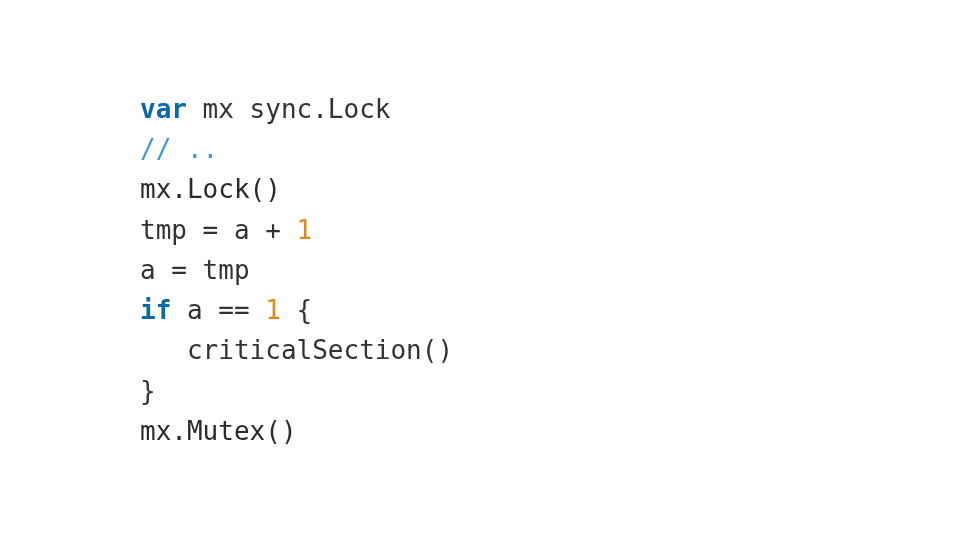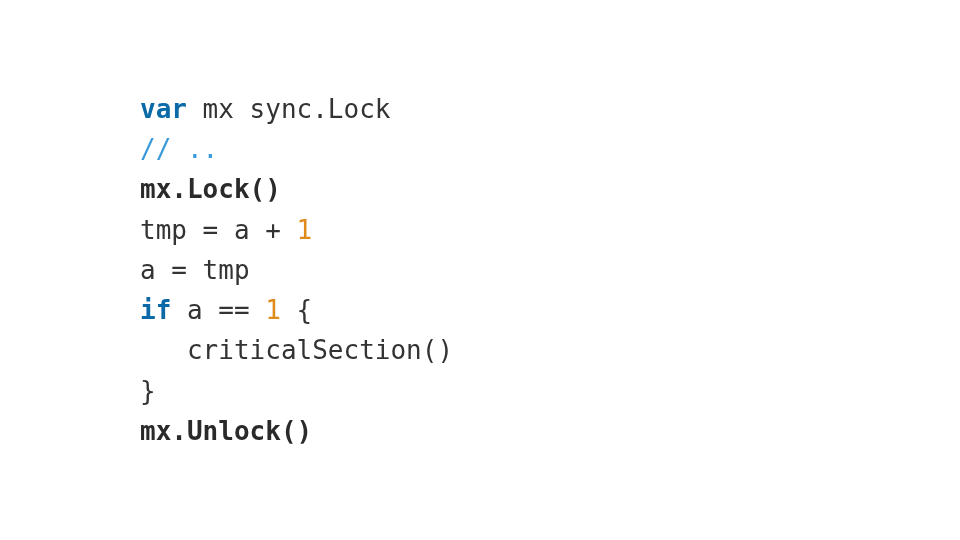--- a/index.html
+++ b/index.html
@@ -14,27 +14,27 @@
       font-family: "SF Mono", "Consolas", "Menlo", "Courier New", monospace;
     }
     .code-block {
       font-size: 26px;
       line-height: 1.55;
       white-space: pre;
       color: #333333;
     }
     .kw { color: #0a6aa8; font-weight: 700; text-align: right; }
     .comment { color: #3a9ad9; }
-    .bold { font-weight: 700; color: #2a2a2a; }
+    .bold { font-weight: 400; color: #2a2a2a; }
     .num { color: #e08a1c; }
   </style>
 </head>
 <body>
 
 <pre class="code-block"><span class="kw">var</span><span> mx sync.Lock</span>
 <span class="comment">// ..</span>
 <span class="bold">mx.Lock()</span>
 <span>tmp = a + </span><span class="num">1</span>
 <span>a = tmp</span>
 <span class="kw">if</span><span> a == </span><span class="num">1</span><span> {</span>
 <span>   criticalSection()</span>
 <span>}</span>
-<span class="bold">mx.Unlock()</span></pre>
+<span class="bold">mx.Mutex()</span></pre>
 
 </body></html>

